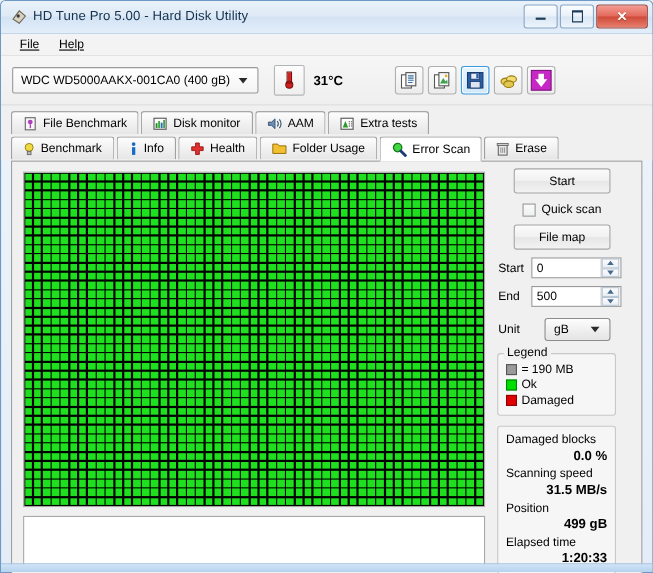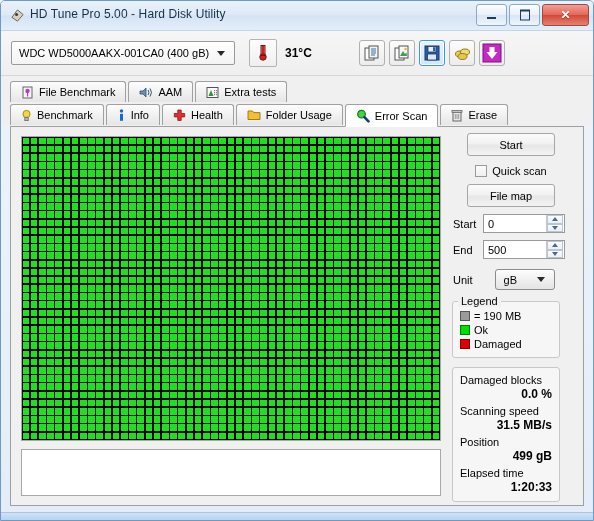--- a/index.html
+++ b/index.html
@@ -335,20 +335,28 @@
       </div>
       <div class="wbtn">
         <div class="glyph"><span class="max-glyph"></span></div>
       </div>
       <div class="wbtn close">
         <div class="glyph">✕</div>
       </div>
     </div>
   </div>
 
+  <div class="menubar">
+    <div class="menu-item">
+      <u>File</u>
+    </div>
+    <div class="menu-item">
+      <u>Help</u>
+    </div>
+  </div>
 
   <div class="toolbar">
     <div class="drive-select">
       <span class="label">WDC WD5000AAKX-001CA0 (400 gB)</span>
       <span class="combo-arrow"></span>
     </div>
 
     <div class="temp-box">
       <div class="thermo-btn">
         <svg width="14" height="18" viewBox="0 0 14 18">
@@ -411,20 +419,32 @@
     <div class="tab-row">
       <div class="tab row1">
         <span class="ico">
           <svg width="13" height="13" viewBox="0 0 13 13">
             <rect x="2" y="1" width="9" height="11" fill="#f6f6f6" stroke="#666" stroke-width="1"></rect>
             <circle cx="6.5" cy="5" r="2.2" fill="#b040c0"></circle>
             <rect x="6" y="7" width="1.2" height="3.5" fill="#b040c0"></rect>
           </svg>
         </span>
         <span>File Benchmark</span>
+      </div>
+      <div class="tab row1">
+        <span class="ico">
+          <svg width="13" height="13" viewBox="0 0 13 13">
+            <rect x="1" y="1.5" width="11" height="10" fill="#ffffff" stroke="#555" stroke-width="1"></rect>
+            <rect x="2.5" y="6" width="1.7" height="4.5" fill="#2a8a2a"></rect>
+            <rect x="4.8" y="4" width="1.7" height="6.5" fill="#3aaa3a"></rect>
+            <rect x="7.1" y="5.5" width="1.7" height="5" fill="#2a6ac0"></rect>
+            <rect x="9.4" y="3" width="1.5" height="7.5" fill="#3a9a3a"></rect>
+          </svg>
+        </span>
+        <span>Disk monitor</span>
       </div>
       <div class="tab row1">
         <span class="ico">
           <svg width="14" height="13" viewBox="0 0 14 13">
             <polygon points="1,5 4,5 7,2 7,11 4,8 1,8" fill="#6b90b8" stroke="#31506e" stroke-width="0.8"></polygon>
             <path d="M9 4 Q11 6.5 9 9" stroke="#31506e" fill="none" stroke-width="1"></path>
             <path d="M11 2.5 Q14 6.5 11 10.5" stroke="#31506e" fill="none" stroke-width="1"></path>
           </svg>
         </span>
         <span>AAM</span>

